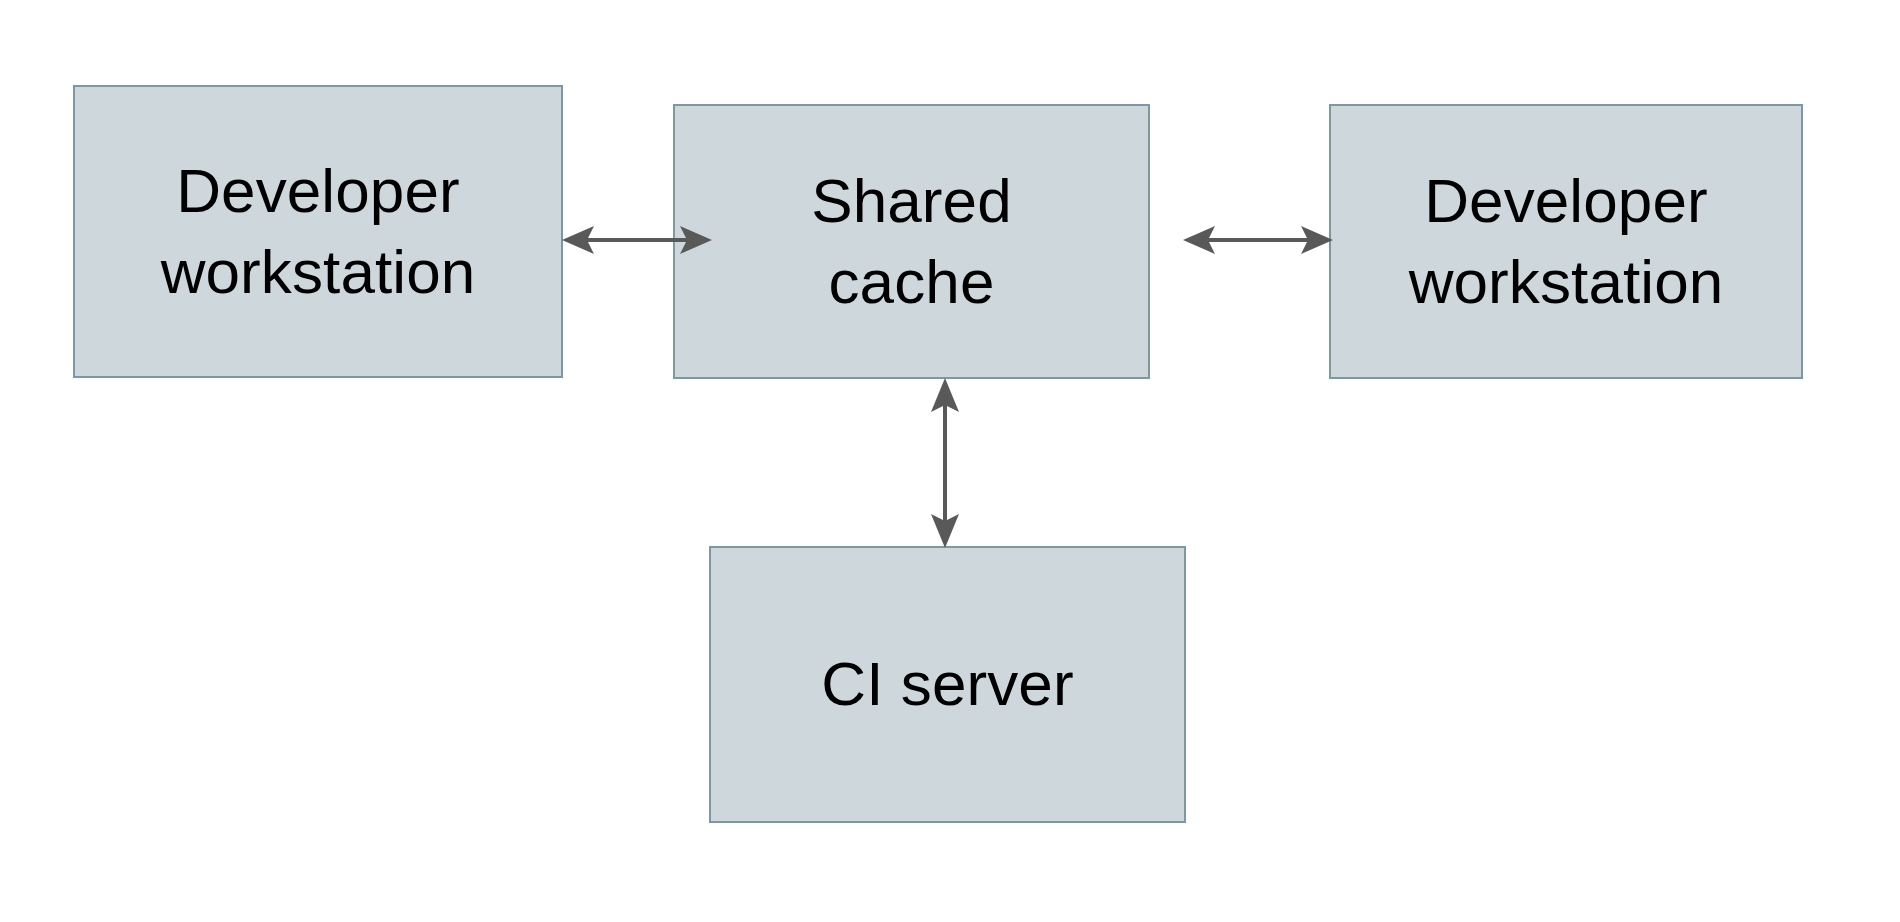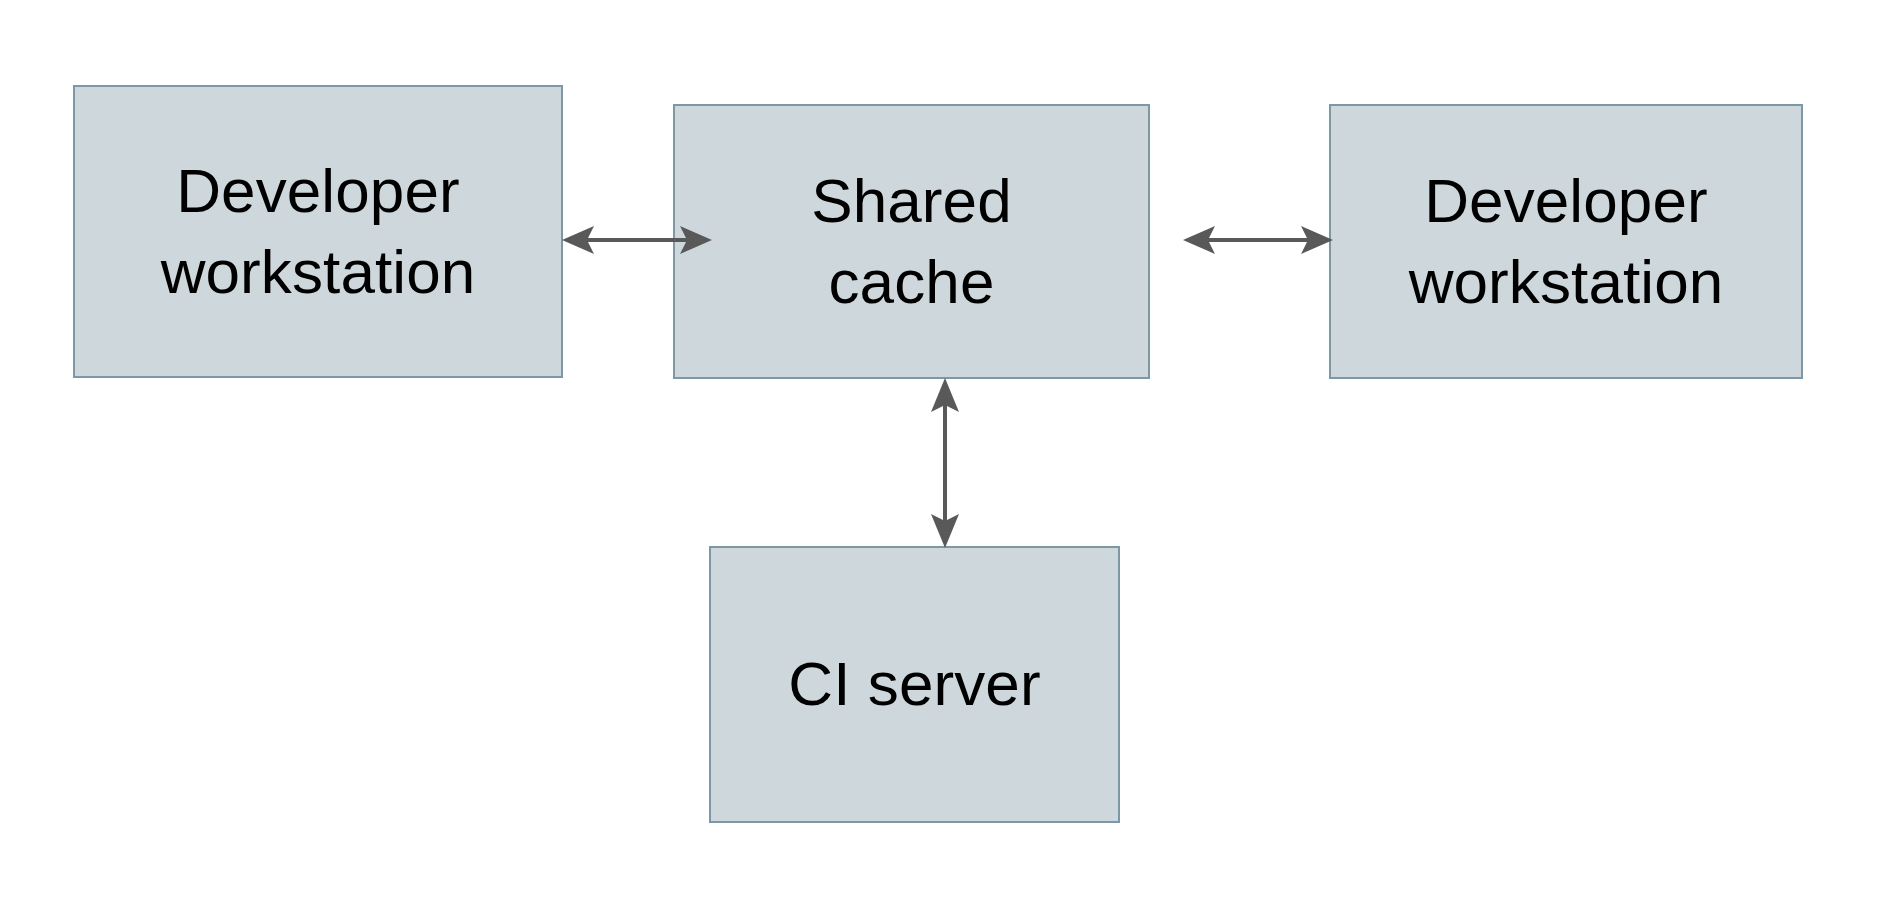--- a/index.html
+++ b/index.html
@@ -35,21 +35,21 @@
     font-weight: 400;
     letter-spacing: 0.1px;
     white-space: pre-line;
     padding: 0 4px;
     text-align: center;
   }
   
   #node-dev-left  { left: 73px;  top: 85px;  width: 490px; height: 293px; }
   #node-cache     { left: 673px; top: 104px; width: 477px; height: 275px; }
   #node-dev-right { left: 1329px;top: 104px; width: 474px; height: 275px; }
-  #node-ci        { left: 709px; top: 546px; width: 411px; height: 277px; }
+  #node-ci        { left: 709px; top: 546px; width: 477px; height: 277px; }
 
   .connector {
     position: absolute;
     pointer-events: none;
   }
   #edge-left-cache  { left: 556px;  top: 200px; width: 162px; height: 80px; }
   #edge-cache-right { left: 1178px; top: 200px; width: 160px; height: 80px; }
   #edge-cache-ci    { left: 905px;  top: 372px; width: 80px;  height: 182px; }
 </style>
 </head>

